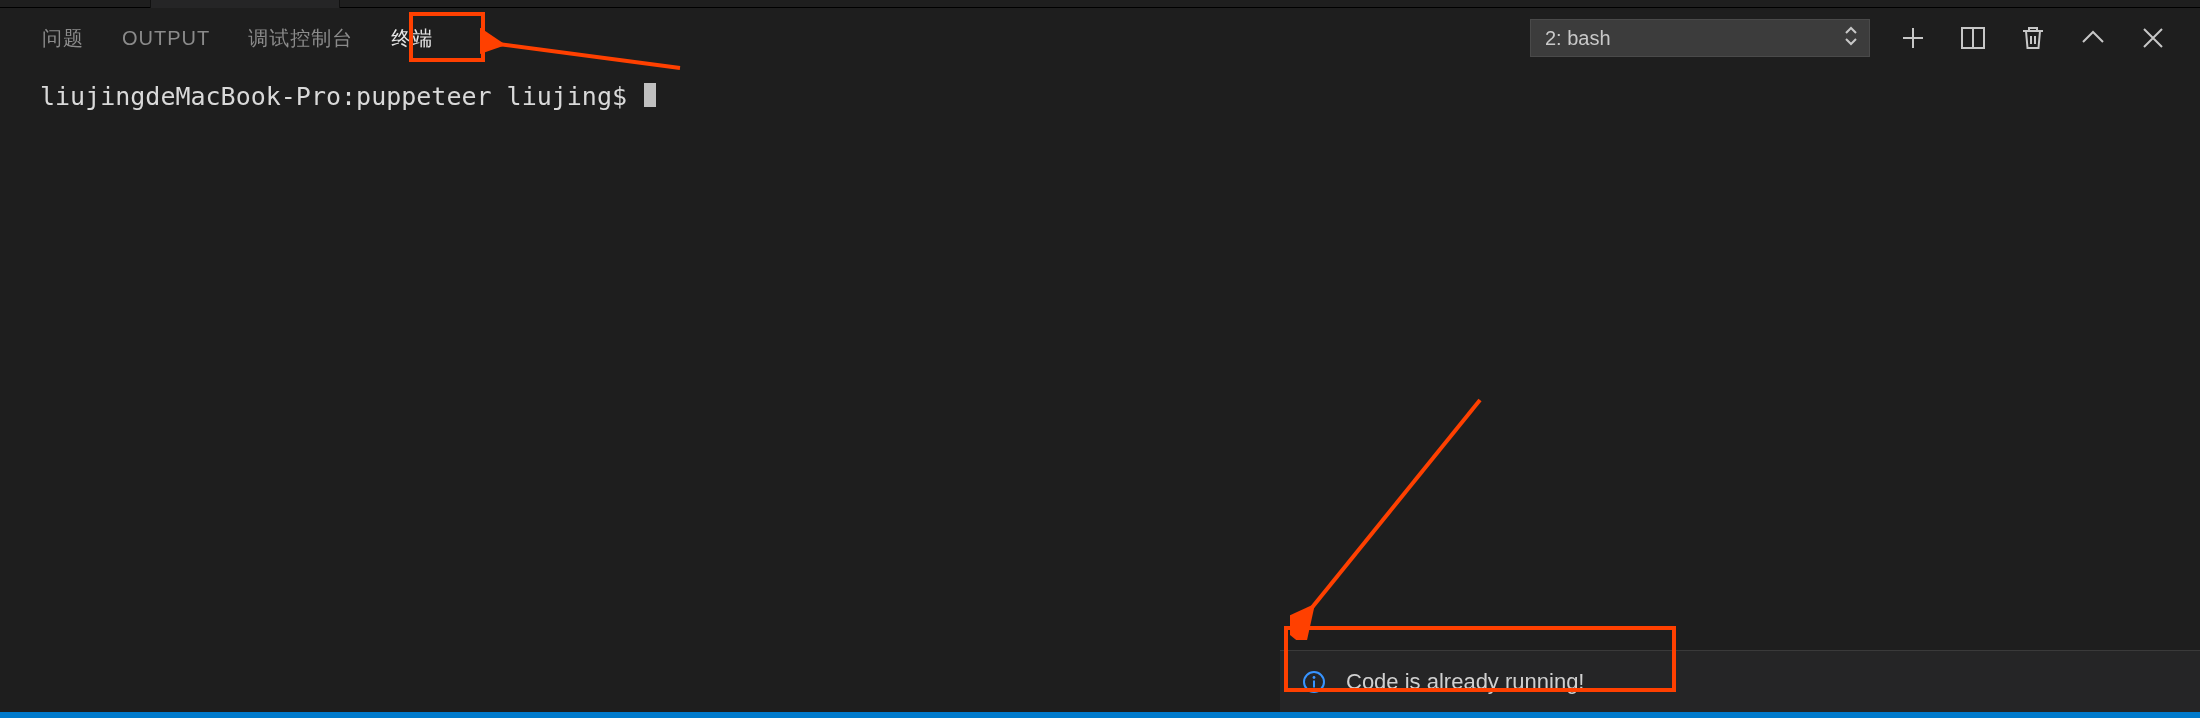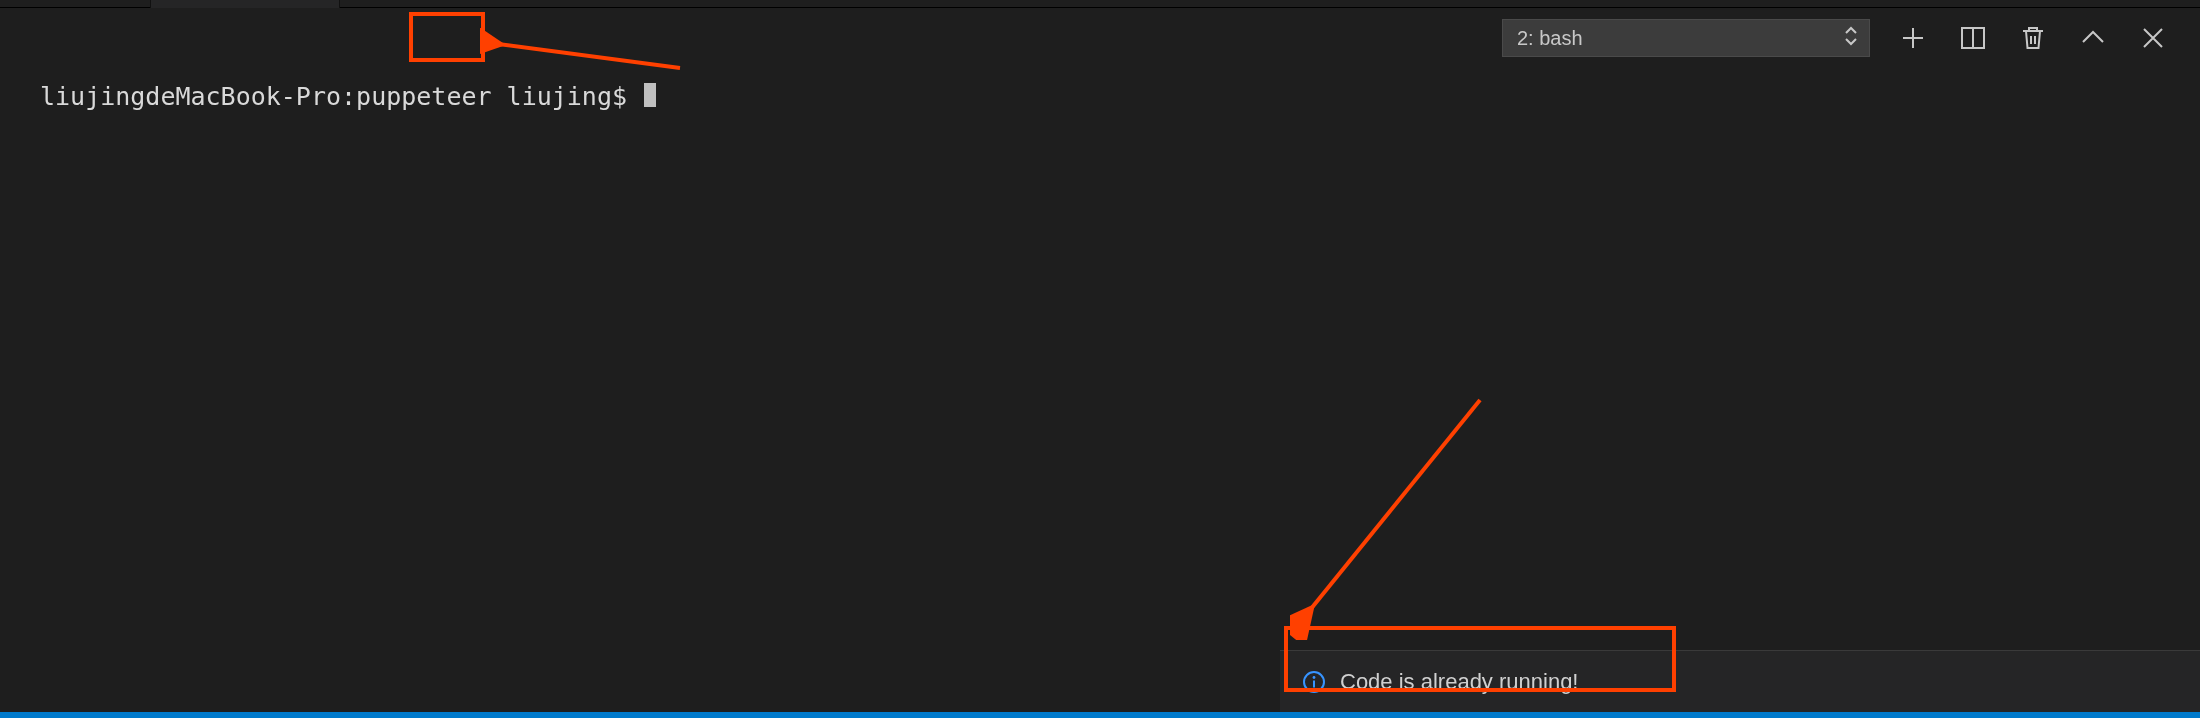--- a/index.html
+++ b/index.html
@@ -61,21 +61,21 @@
     align-items: center;
     gap: 26px;
   }
 
   .terminal-select {
     display: flex;
     align-items: center;
     background: #3c3c3c;
     border: 1px solid #4a4a4a;
     height: 38px;
-    width: 368px;
+    width: 340px;
     padding: 0 12px 0 14px;
     color: #c8c8c8;
     font-size: 20px;
     justify-content: space-between;
     cursor: pointer;
   }
 
   .icon-btn {
     width: 34px; height: 34px;
     display: flex; align-items: center; justify-content: center;
@@ -104,21 +104,21 @@
   .notification {
     position: absolute;
     right: 0;
     bottom: 6px;
     width: 920px;
     height: 62px;
     background: #252526;
     border-top: 1px solid #3a3a3a;
     display: flex;
     align-items: center;
-    gap: 14px;
+    gap: 20px;
     padding-left: 22px;
     color: #d0d0d0;
     font-size: 22px;
   }
   .notification .info-icon {
     color: #3794ff;
     display: flex; align-items: center; justify-content: center;
   }
 
   
@@ -133,20 +133,26 @@
 
 </style>
 </head>
 <body>
 
 <div class="editor-tab-strip">
   <div class="ghost-tab"></div>
 </div>
 
 <div class="panel-header">
+  <div class="panel-tabs">
+    <div class="tab">问题</div>
+    <div class="tab">OUTPUT</div>
+    <div class="tab">调试控制台</div>
+    <div class="tab active">终端</div>
+  </div>
 
   <div class="panel-actions">
     <div class="terminal-select">
       <span>2: bash</span>
       <span>
         <svg width="12" height="20" viewBox="0 0 12 20">
           <path d="M1 7 L6 2 L11 7" stroke="#c8c8c8" stroke-width="2" fill="none"></path>
           <path d="M1 13 L6 18 L11 13" stroke="#c8c8c8" stroke-width="2" fill="none"></path>
         </svg>
       </span>

